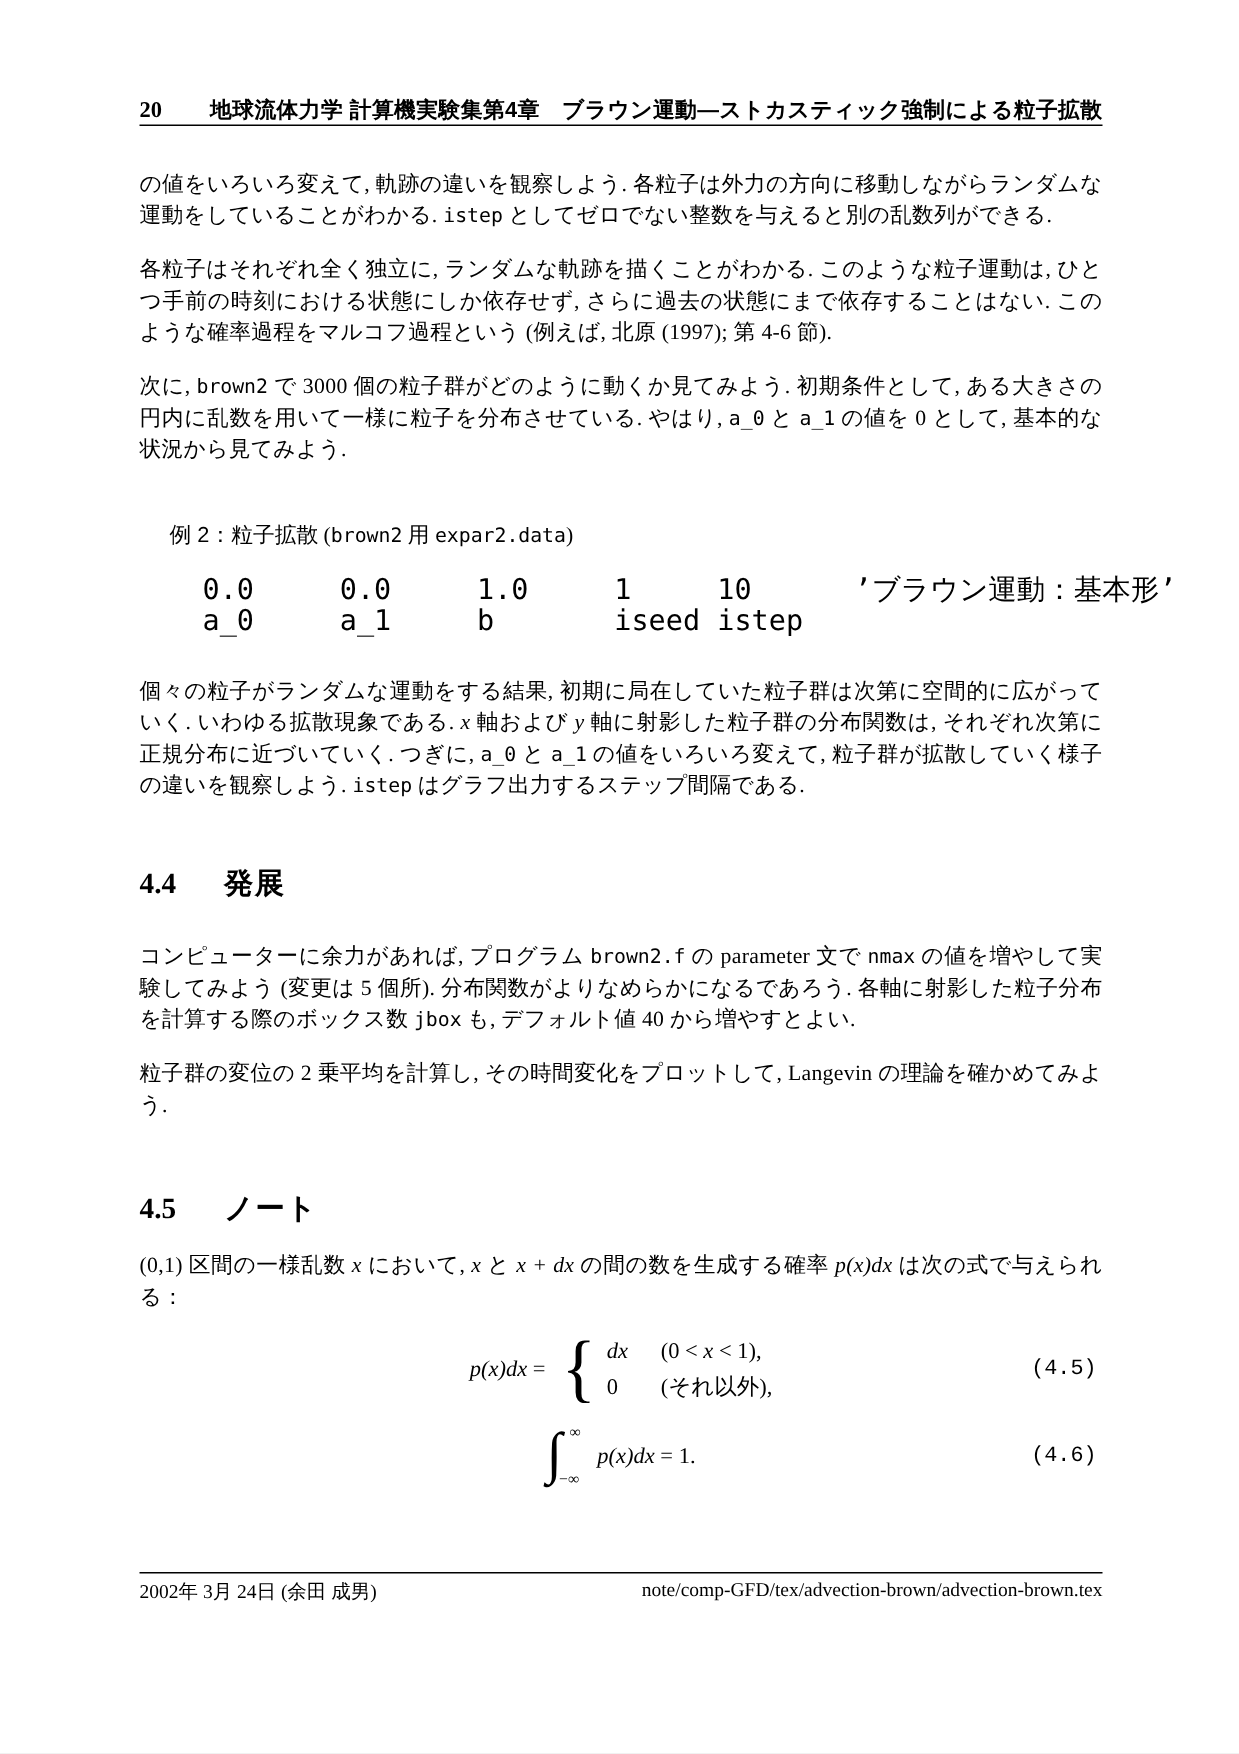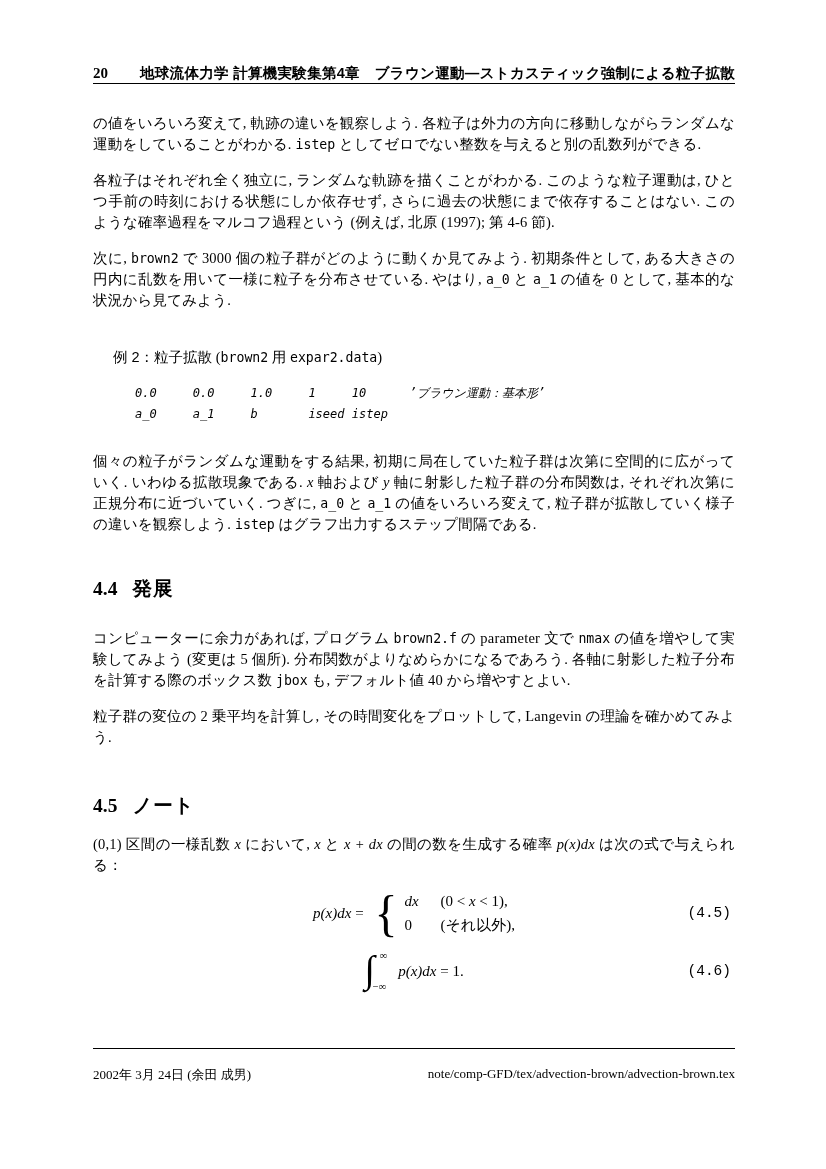--- a/index.html
+++ b/index.html
@@ -58,32 +58,31 @@
   .mt-sec { margin-top: 40px; }
   .mt-sec2 { margin-top: 44px; }
   .mt-after-sec { margin-top: 26px; }
   .mt-eq { margin-top: 13px; }
 
   .example-heading { font-size: 14.5px; line-height: 21px; margin-left: 20px; }
 
   .code-block {
     margin-left: 42px;
     font-family: "DejaVu Sans Mono", monospace;
-    font-size: 12px;
+    font-size: 19px;
     line-height: 21px;
     white-space: pre;
-    font-style: italic;
   }
   .code-line { display: block; }
 
   
   .section-heading {
     display: flex;
     align-items: baseline;
-    gap: 15px;
+    gap: 32px;
     font-size: 19.5px;
     font-weight: bold;
   }
   .section-number { font-family: "Liberation Serif", serif; }
   .section-title  { font-family: "Liberation Sans", "DejaVu Sans", sans-serif; letter-spacing: 1px; }
 
   
   .equation {
     position: relative;
     display: flex;
@@ -132,21 +131,21 @@
   .limit-lower { align-self: flex-start; transform: translateX(-3px); }
   .integral-body { margin-left: 9px; white-space: pre; }
 
   
   .footer {
     position: absolute;
     left: 93px;
     top: 1048px;
     width: 642px;
     border-top: 1.2px solid #000;
-    padding-top: 17px;
+    padding-top: 3px;
     display: flex;
     justify-content: space-between;
     font-size: 13px;
   }
 </style>
 </head>
 <body>
 
 <div class="page">
   <div class="content">

